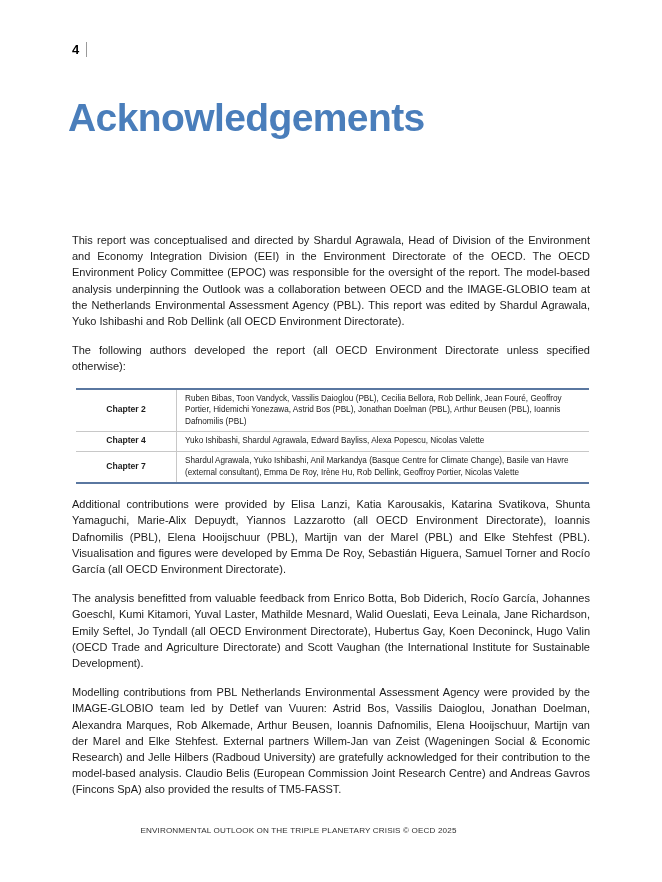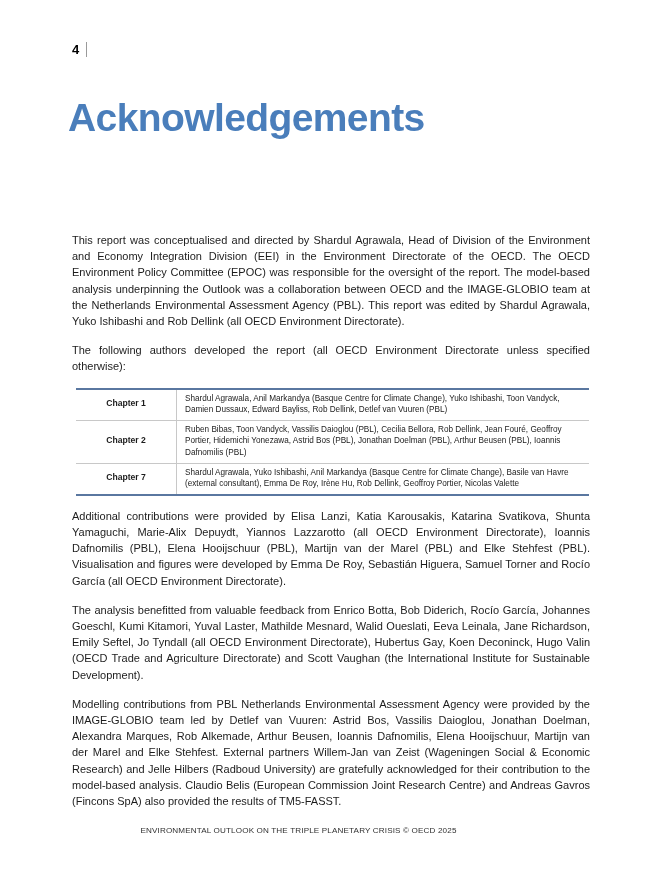--- a/index.html
+++ b/index.html
@@ -135,26 +135,26 @@
 
   <div class="body-block">
 
     <p class="para">This report was conceptualised and directed by Shardul Agrawala, Head of Division of the Environment and Economy Integration Division (EEI) in the Environment Directorate of the OECD. The OECD Environment Policy Committee (EPOC) was responsible for the oversight of the report. The model-based analysis underpinning the Outlook was a collaboration between OECD and the IMAGE-GLOBIO team at the Netherlands Environmental Assessment Agency (PBL). This report was edited by Shardul Agrawala, Yuko Ishibashi and Rob Dellink (all OECD Environment Directorate).</p>
 
     <p class="para">The following authors developed the report (all OECD Environment Directorate unless specified otherwise):</p>
 
     <table class="authors-table">
       <tbody>
         <tr>
-          <td class="chapter-cell">Chapter 1</td>
-          <td class="names-cell">Shardul Agrawala, Anil Markandya (Basque Centre for Climate Change), Yuko Ishibashi, Toon Vandyck, Damien Dussaux, Edward Bayliss, Rob Dellink, Detlef van Vuuren (PBL)</td>
+          <td class="chapter-cell">Chapter 2</td>
+          <td class="names-cell">Ruben Bibas, Toon Vandyck, Vassilis Daioglou (PBL), Cecilia Bellora, Rob Dellink, Jean Fouré, Geoffroy Portier, Hidemichi Yonezawa, Astrid Bos (PBL), Jonathan Doelman (PBL), Arthur Beusen (PBL), Ioannis Dafnomilis (PBL)</td>
         </tr>
         <tr>
-          <td class="chapter-cell">Chapter 2</td>
-          <td class="names-cell">Ruben Bibas, Toon Vandyck, Vassilis Daioglou (PBL), Cecilia Bellora, Rob Dellink, Jean Fouré, Geoffroy Portier, Hidemichi Yonezawa, Astrid Bos (PBL), Jonathan Doelman (PBL), Arthur Beusen (PBL), Ioannis Dafnomilis (PBL)</td>
+          <td class="chapter-cell">Chapter 4</td>
+          <td class="names-cell">Yuko Ishibashi, Shardul Agrawala, Edward Bayliss, Alexa Popescu, Nicolas Valette</td>
         </tr>
         <tr>
           <td class="chapter-cell">Chapter 7</td>
           <td class="names-cell">Shardul Agrawala, Yuko Ishibashi, Anil Markandya (Basque Centre for Climate Change), Basile van Havre (external consultant), Emma De Roy, Irène Hu, Rob Dellink, Geoffroy Portier, Nicolas Valette</td>
         </tr>
       </tbody>
     </table>
 
     <p class="para">Additional contributions were provided by Elisa Lanzi, Katia Karousakis, Katarina Svatikova, Shunta Yamaguchi, Marie-Alix Depuydt, Yiannos Lazzarotto (all OECD Environment Directorate), Ioannis Dafnomilis (PBL), Elena Hooijschuur (PBL), Martijn van der Marel (PBL) and Elke Stehfest (PBL). Visualisation and figures were developed by Emma De Roy, Sebastián Higuera, Samuel Torner and Rocío García (all OECD Environment Directorate).</p>
 

